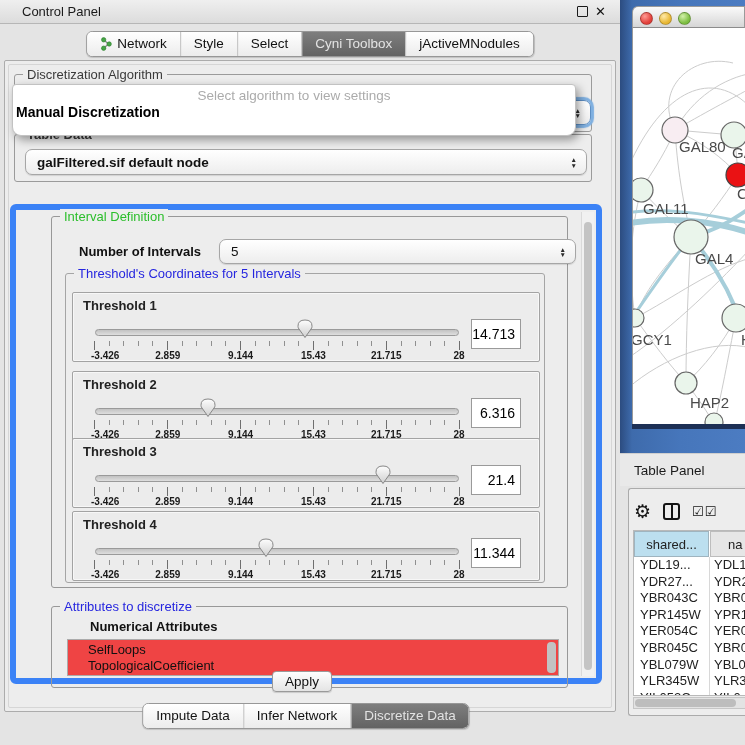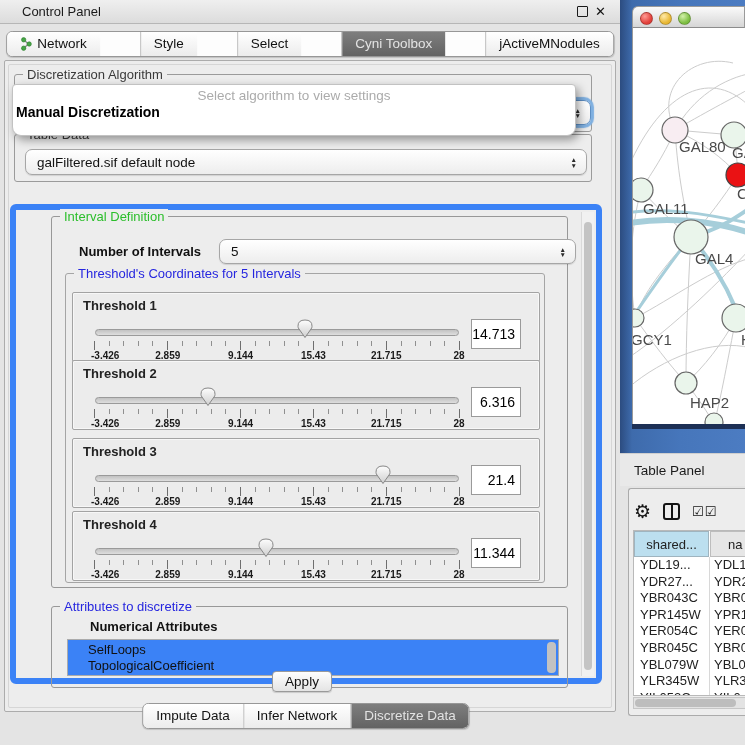--- a/index.html
+++ b/index.html
@@ -10,21 +10,21 @@
   
   .titlebar { position:absolute; left:0; top:0; width:620px; height:24px;
     background:linear-gradient(#EFEFEF,#DCDCDC); border-bottom:1px solid #B6B6B6;
     font-size:13px; line-height:23px; padding-left:22px; color:#1a1a1a; }
   .tb-icons { position:absolute; right:14px; top:5px; display:flex; gap:7px; align-items:center; }
   .float-box { width:11px; height:11px; border:1.6px solid #1a1a1a; border-radius:1px; }
   .close-x { font-size:13px; font-weight:bold; color:#111; line-height:13px; }
 
   .seg { position:absolute; display:flex; border:1px solid #979797; border-radius:6px;
     background:#FDFDFD; overflow:hidden; box-shadow:0 1px 1px rgba(0,0,0,.15); }
-  .seg-top { top:31px; left:310px; transform:translateX(-50%);gap:40px; }
+  .seg-top { top:31px; left:310px; transform:translateX(-50%); }
   .seg-bottom { top:703px; left:306px; transform:translateX(-50%); }
   .seg-item { padding:3px 13px 4px 13px; font-size:13.5px; line-height:17px;
     background:linear-gradient(#FFFFFF,#ECECEC); border-left:1px solid #BDBDBD;
     display:flex; align-items:center; gap:5px; white-space:nowrap; color:#111; }
   .seg-item:first-child { border-left:none; }
   .seg-item.active { background:linear-gradient(#7E7E7E,#636363); color:#E3E3E3; }
 
   .panel-outer { position:absolute; left:4px; top:60px; width:612px; height:652px;
     border:1px solid #ACACAC; border-radius:2px; background:#EDEDED; }
   .panel-inner { position:absolute; left:8px; top:64px; width:604px; height:644px;
@@ -80,21 +80,21 @@
   .scalelbls { position:absolute; left:22px; top:57px; width:364px; height:11px;
     font-size:10px; font-weight:bold; color:#1a1a1a; }
   .scalelbls span { position:absolute; transform:translateX(-50%); white-space:nowrap; }
   .scalelbls span.first { transform:none; left:-4px; }
   .thr-value { position:absolute; left:398px; top:26px; width:50px; height:30px;
     background:#FFFFFF; border:1px solid #9A9A9A; font-size:14px; text-align:right;
     line-height:28px; padding-right:5px; color:#000; }
 
   
   .attr-list { position:absolute; left:15px; top:32px; width:492px; height:37px;
-    background:#3b82f6; border:1px solid #ABABAB; overflow:hidden; }
+    background:#ef4444; border:1px solid #ABABAB; overflow:hidden; }
   .attr-list .item { font-size:13px; line-height:16px; padding-left:20px; color:#111; white-space:nowrap; }
   .attr-list .lscroll { position:absolute; right:2px; top:2px; bottom:2px; width:9px;
     border-radius:4px; background:#C2C2C2; }
 
   .applybtn { position:absolute; left:302px; top:671px; transform:translateX(-50%);
     width:60px; height:21px; border:1px solid #9A9A9A; border-radius:4px;
     background:linear-gradient(#FEFEFE,#E4E4E4); font-size:13.5px; text-align:center;
     line-height:19px; color:#111; box-shadow:0 1px 1px rgba(0,0,0,.15); }
 
   
@@ -190,21 +190,21 @@
           <span>▼</span>
       </span>
     </div>
   </div>
 
   <div class="popup">
     <div class="hint">Select algorithm to view settings</div>
     <div class="opt b" style="top:19px;">Manual Discretization</div>
   </div>
 
-  <div class="fieldset" style="left:14px; top:134px; width:578px; height:48px;">
+  <div class="fieldset" style="left:14px; top:134px; width:578px; height:48px;font-weight:bold;">
     <span class="legend dark">Table Data</span>
     <div class="combo" style="left:10px; top:14px; width:562px; height:26px;">
       <span class="val">galFiltered.sif default node</span>
       <span class="stepper">
         <span>▲</span>
           <span>▼</span>
       </span>
     </div>
   </div>
 
@@ -252,21 +252,21 @@
             <span class="first">-3.426</span>
               <span style="left:20%">2.859</span>
               <span style="left:40%">9.144</span>
               <span style="left:60%">15.43</span>
               <span style="left:80%">21.715</span>
               <span style="left:100%">28</span>
           </div>
           <div class="thr-value">14.713</div>
         </div>
 
-        <div class="thr" style="top:86px;">
+        <div class="thr" style="top:97px;">
           <div class="thr-label">Threshold 2</div>
           <div class="track"></div>
           <div class="thumb-zone">
             <div class="thumb" style="left: 31%;">
               <svg width="16" height="20" viewBox="0 0 16 20">
                   <path d="M8 18.5 L2 10 Q1 9 1 7.5 L1 7 Q1 1 8 1 Q15 1 15 7 L15 7.5 Q15 9 14 10 Z" fill="url(#thumbgrad)" stroke="#878787" stroke-width="1"></path>
                 </svg>
             </div>
           </div>
           <div class="ticks"></div>

